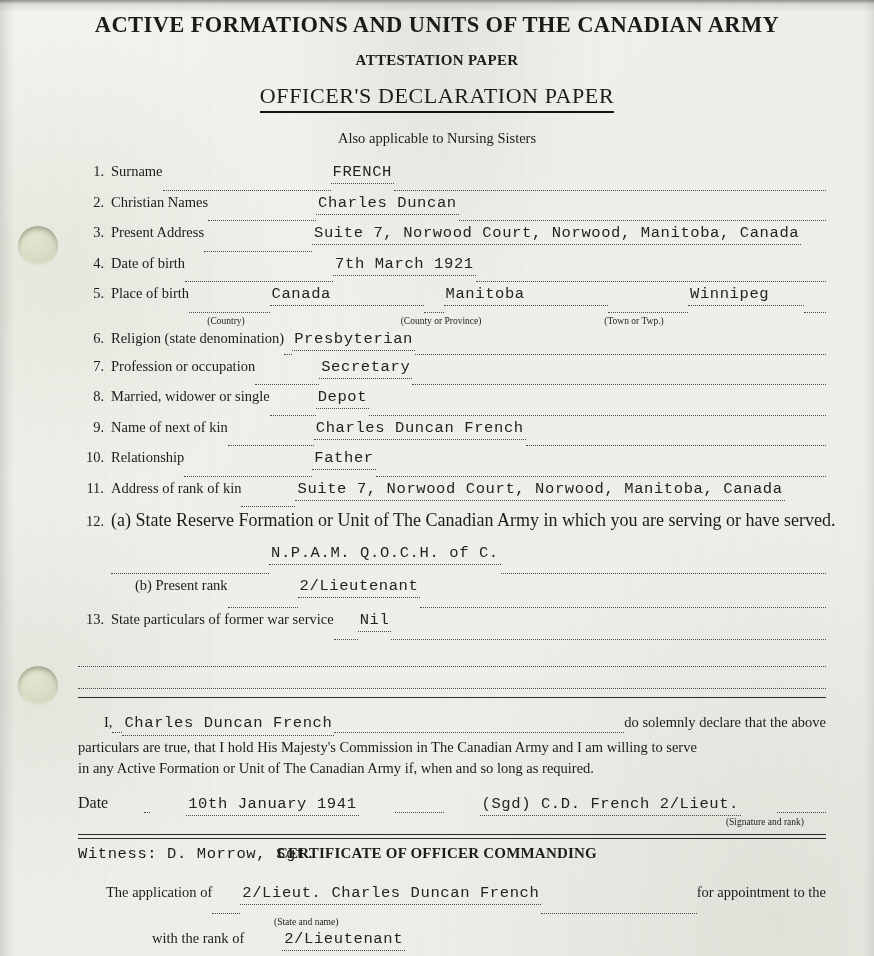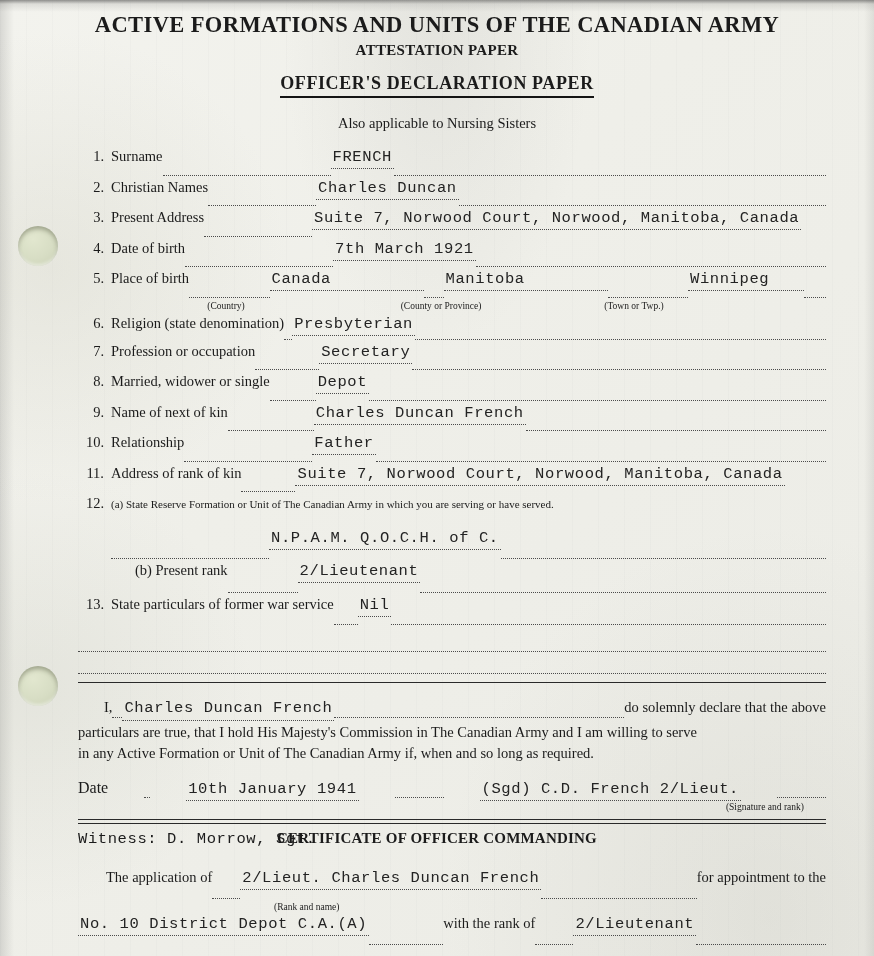--- a/index.html
+++ b/index.html
@@ -72,27 +72,27 @@
     letter-spacing: .4px;
     padding-top: 12px;
     font-variant: small-caps;
     text-transform: uppercase;
   }
   .h-sub {
     text-align: center;
     font-size: 15px;
     font-weight: bold;
     letter-spacing: .3px;
-    margin-top: 4px;
+    margin-top: 14px;
   }
   .h-decl-wrap { text-align: center; margin-top: 14px; }
   .h-decl {
     display: inline-block;
-    font-size: 18px;
-    font-weight: bold;
+    font-size: 22px;
+    font-weight: normal;
     letter-spacing: .6px;
     border-bottom: 2.5px solid #141414;
     padding-bottom: 2px;
   }
   .h-note {
     text-align: center;
     font-size: 14.5px;
     margin-top: 17px;
   }
 
@@ -140,21 +140,21 @@
   }
   .cap-row {
     display: flex;
     font-size: 9.5px;
     height: 14px;
     padding-left: 26px;
   }
   .cap { text-align: center; flex: none; }
 
   
-  .row.plain .lbl { font-size: 11px; }
+  .row.plain .lbl { font-size: 18px; }
 
   .blankline {
     height: 30px;
     display: flex;
     align-items: flex-end;
   }
   .blankline .dots { margin-bottom: 6px; }
 
   .rule-solid {
     border-top: 1.7px solid #2a2a2a;
@@ -404,24 +404,23 @@
 
     <div class="cert">
 
       <div class="row indent-row" style="margin-top:22px">
         <span class="lbl">The application of</span>
         <span class="dots" style="max-width:28px"></span>
         <span class="val under">2/Lieut. Charles Duncan French</span>
         <span class="dots"></span>
         <span class="lbl">for appointment to the</span>
       </div>
-      <div class="cert-caption" style="padding-left:196px">(Rank and name)</div>
-
-      <div class="row">
-        <span class="val under">No. 10 District Depot C.A.(A)</span>
+      <div class="cert-caption" style="padding-left:196px">(State and name)</div>
+
+      <div class="row">
         <span class="dots" style="max-width:74px"></span>
         <span class="lbl">with the rank of</span>
         <span class="dots" style="max-width:38px"></span>
         <span class="val under">2/Lieutenant</span>
         <span class="dots"></span>
       </div>
 
     </div>
   </div>
 </div>

